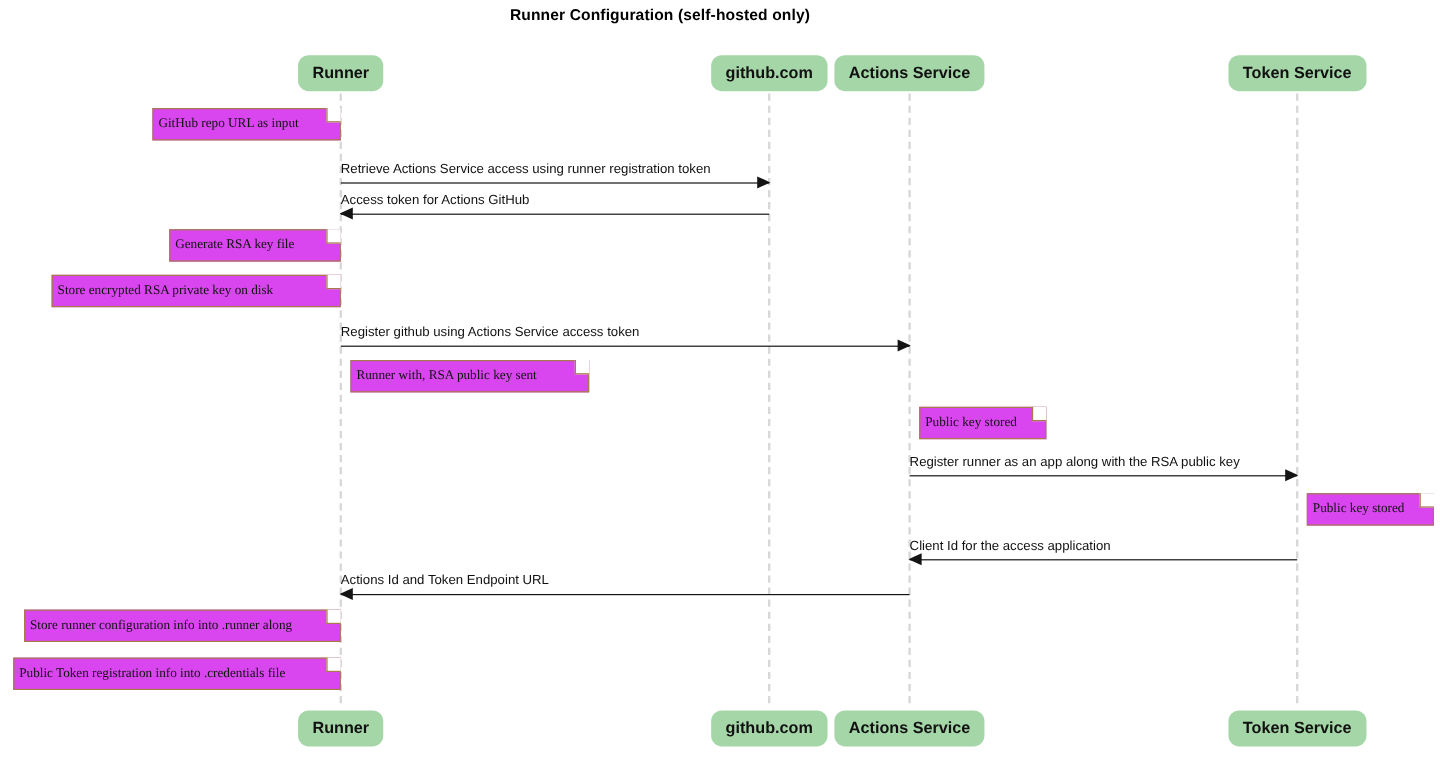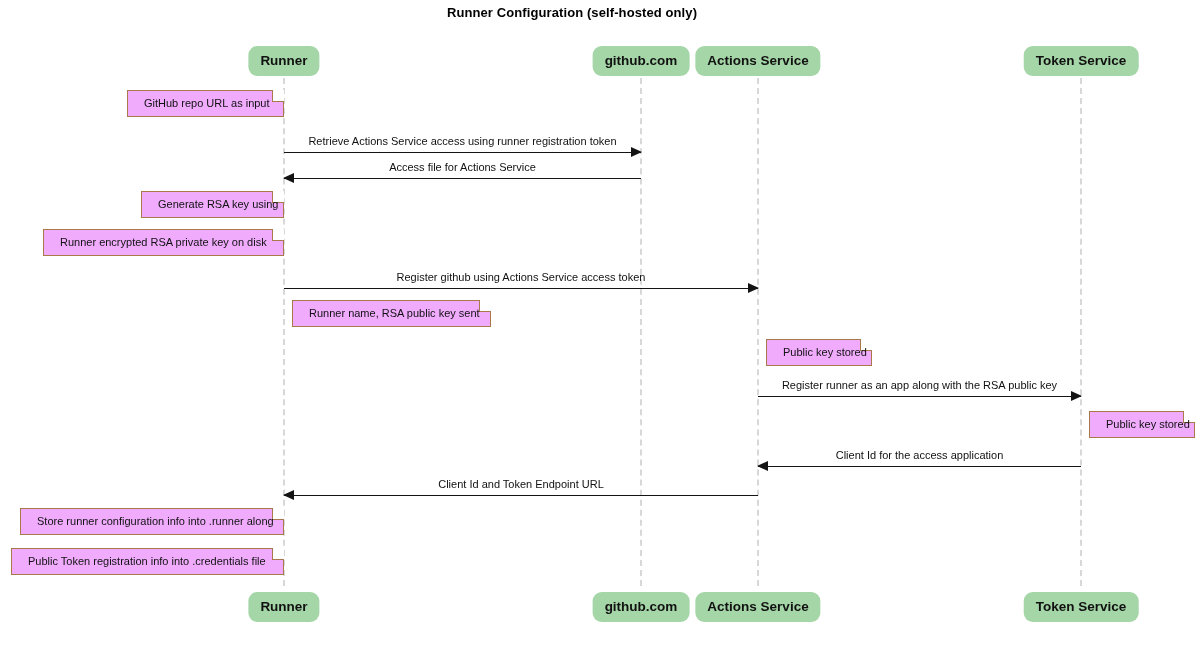--- a/index.html
+++ b/index.html
@@ -23,21 +23,20 @@
   .diagram-title {
     position: absolute;
     left: 0;
     top: 5px;
     width: 1100px;
     text-align: center;
     font-size: 13px;
     font-weight: bold;
     color: #000;
     letter-spacing: 0.1px;
-    padding-left: 22px;
   }
 
   
   .lifeline {
     position: absolute;
     width: 0;
     border-left: 2px dashed #d8d8d8;
     top: 78px;
     height: 508px;
   }
@@ -55,29 +54,30 @@
     color: #111;
     white-space: nowrap;
     transform: translateX(-50%);
     padding: 0 12px;
     box-sizing: border-box;
   }
 
   
   .note {
     position: absolute;
-    background: #f0abfc;
+    background: #d946ef;
     border: 1px solid #a9794b;
     font-size: 11px;
     color: #111;
     line-height: 1;
     white-space: nowrap;
-    padding: 7px 10px 8px 16px;
+    padding: 7px 10px 8px 4px;
     box-sizing: border-box;
     height: 27px;
+    font-family: Liberation Serif, serif;
   }
   .note .fold {
     position: absolute;
     top: -1px;
     right: -1px;
     width: 11px;
     height: 11px;
     background: #ffffff;
     border-left: 1px solid #a9794b;
     border-bottom: 1px solid #a9794b;
@@ -99,21 +99,20 @@
     top: 0;
     height: 0;
     border-top: 1.6px solid #141414;
     width: 100%;
   }
   .msg-label {
     position: absolute;
     left: 0;
     width: 100%;
     top: -16px;
-    text-align: center;
     font-size: 11px;
     color: #111;
     white-space: nowrap;
     line-height: 1;
   }
   .arrowhead {
     position: absolute;
     top: -5.5px;
     width: 0;
     height: 0;
@@ -156,59 +155,59 @@
     </div>
   <div id="messages">
       <div class="message" style="left: 284px; top: 152px; width: 357px;">
         <div class="msg-line"></div>
         <div class="arrowhead right"></div>
         <div class="msg-label">Retrieve Actions Service access using runner registration token</div>
       </div>
       <div class="message" style="left: 284px; top: 178px; width: 357px;">
         <div class="msg-line"></div>
         <div class="arrowhead left"></div>
-        <div class="msg-label">Access file for Actions Service</div>
+        <div class="msg-label">Access token for Actions GitHub</div>
       </div>
       <div class="message" style="left: 284px; top: 288px; width: 474px;">
         <div class="msg-line"></div>
         <div class="arrowhead right"></div>
         <div class="msg-label">Register github using Actions Service access token</div>
       </div>
       <div class="message" style="left: 758px; top: 396px; width: 323px;">
         <div class="msg-line"></div>
         <div class="arrowhead right"></div>
         <div class="msg-label">Register runner as an app along with the RSA public key</div>
       </div>
       <div class="message" style="left: 758px; top: 466px; width: 323px;">
         <div class="msg-line"></div>
         <div class="arrowhead left"></div>
         <div class="msg-label">Client Id for the access application</div>
       </div>
       <div class="message" style="left: 284px; top: 495px; width: 474px;">
         <div class="msg-line"></div>
         <div class="arrowhead left"></div>
-        <div class="msg-label">Client Id and Token Endpoint URL</div>
+        <div class="msg-label">Actions Id and Token Endpoint URL</div>
       </div>
     </div>
   <div id="notes">
       <div class="note" style="left: 127px; top: 90px; width: 157px;">
         <div class="fold"></div>
         <span class="note-text">GitHub repo URL as input</span>
       </div>
       <div class="note" style="left: 141px; top: 191px; width: 143px;">
         <div class="fold"></div>
-        <span class="note-text">Generate RSA key using</span>
+        <span class="note-text">Generate RSA key file</span>
       </div>
       <div class="note" style="left: 43px; top: 229px; width: 241px;">
         <div class="fold"></div>
-        <span class="note-text">Runner encrypted RSA private key on disk</span>
+        <span class="note-text">Store encrypted RSA private key on disk</span>
       </div>
       <div class="note" style="left: 292px; top: 300px; width: 199px;">
         <div class="fold"></div>
-        <span class="note-text">Runner name, RSA public key sent</span>
+        <span class="note-text">Runner with, RSA public key sent</span>
       </div>
       <div class="note" style="left: 766px; top: 339px; width: 106px;">
         <div class="fold"></div>
         <span class="note-text">Public key stored</span>
       </div>
       <div class="note" style="left: 1089px; top: 411px; width: 106px;">
         <div class="fold"></div>
         <span class="note-text">Public key stored</span>
       </div>
       <div class="note" style="left: 20px; top: 508px; width: 264px;">

